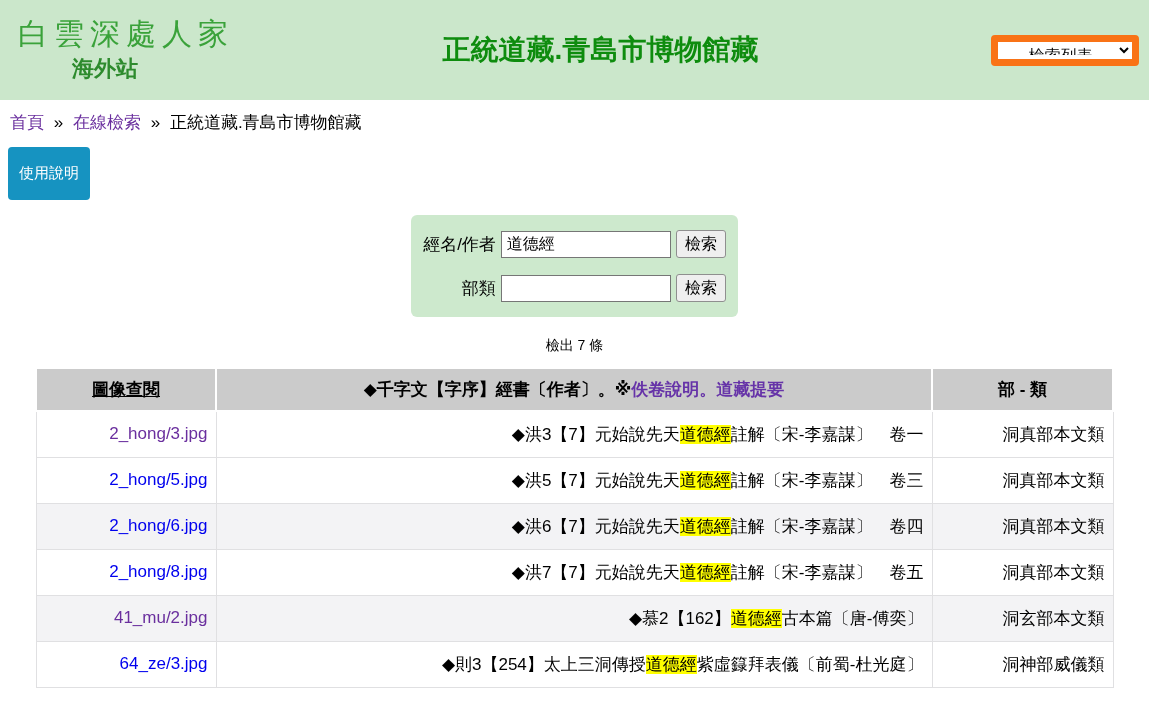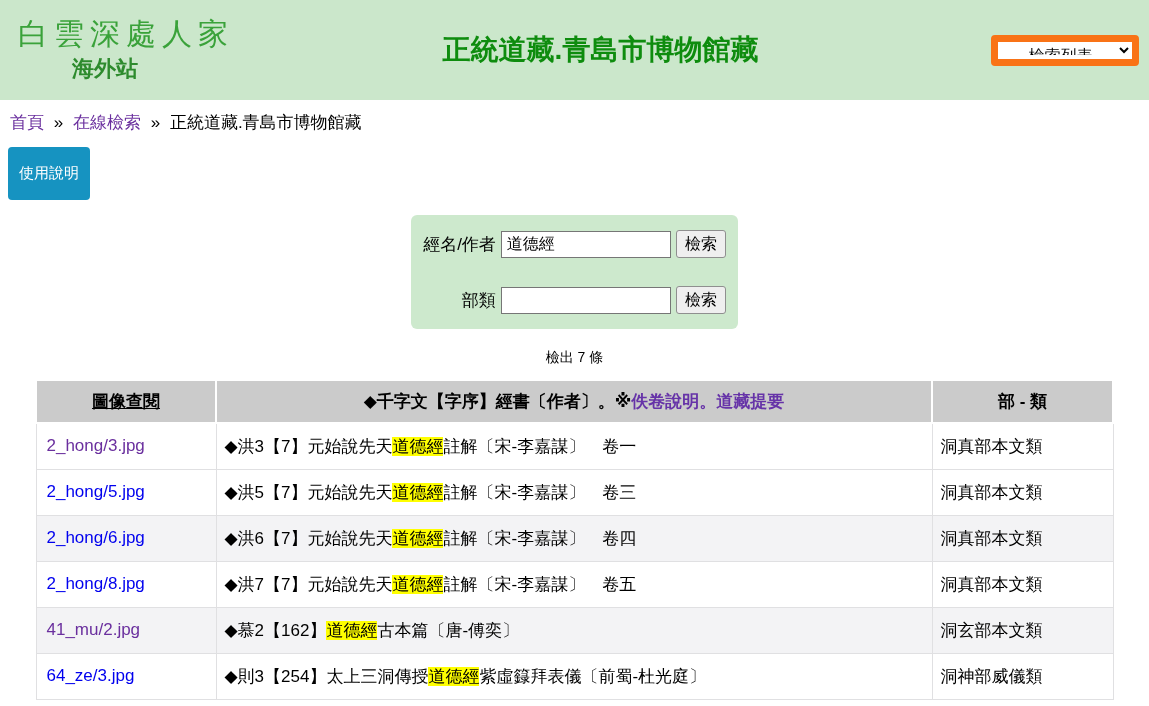--- a/index.html
+++ b/index.html
@@ -46,21 +46,21 @@
     border:none; border-radius:4px; padding:17px 11px; cursor:pointer;
     font-family:inherit;
   }
 
   
   .search-form {
     width:327px; margin:15px auto 0;
     background:#cde9cd; border-radius:6px;
     padding:15px 12px;
     display:grid; grid-template-columns:auto 170px auto;
-    gap:28px 5px; align-items:center;
+    gap:16px 5px; align-items:center;
   }
   .search-form label { justify-self:end; font-size:17px; white-space:nowrap; }
   .search-form input {
     width:170px; height:27px; font-size:16px; padding:1px 5px;
     border:1px solid #767676; border-radius:0; background:#fff;
     font-family:inherit;
   }
   .search-form button {
     font-size:16px; padding:3px 8px; height:28px;
     background:#efefef; border:1px solid #8f8f8f; border-radius:3px;
@@ -77,20 +77,21 @@
   }
   .results th {
     background:#cbcbcb; border:2px solid #ffffff;
     height:43px; font-weight:bold; text-align:center; padding:0 6px;
   }
   .results th.col-img { width:180px;text-decoration:underline; }
   .results th.col-cat { width:181px; }
   .results td {
     border:1px solid #e0e0e2; height:46px; padding:0 8px;
     background:#fff;
+    text-align:right;
   }
   .results tr.even td { background:#f3f3f5; }
   .results td.cell-img { padding-left:10px; }
   a.file-link { color:#0000ee; text-decoration:none; }
   a.file-link[data-state="visited"] { color:#6a2f9e; }
   .hdr-link { color:#6633a8; text-decoration:none; font-weight:bold; }
   .hdr-sep { color:#6633a8; font-weight:bold; }
   mark.hl { background:#ffff00; color:#000; padding:0; }
 </style>
 </head>

